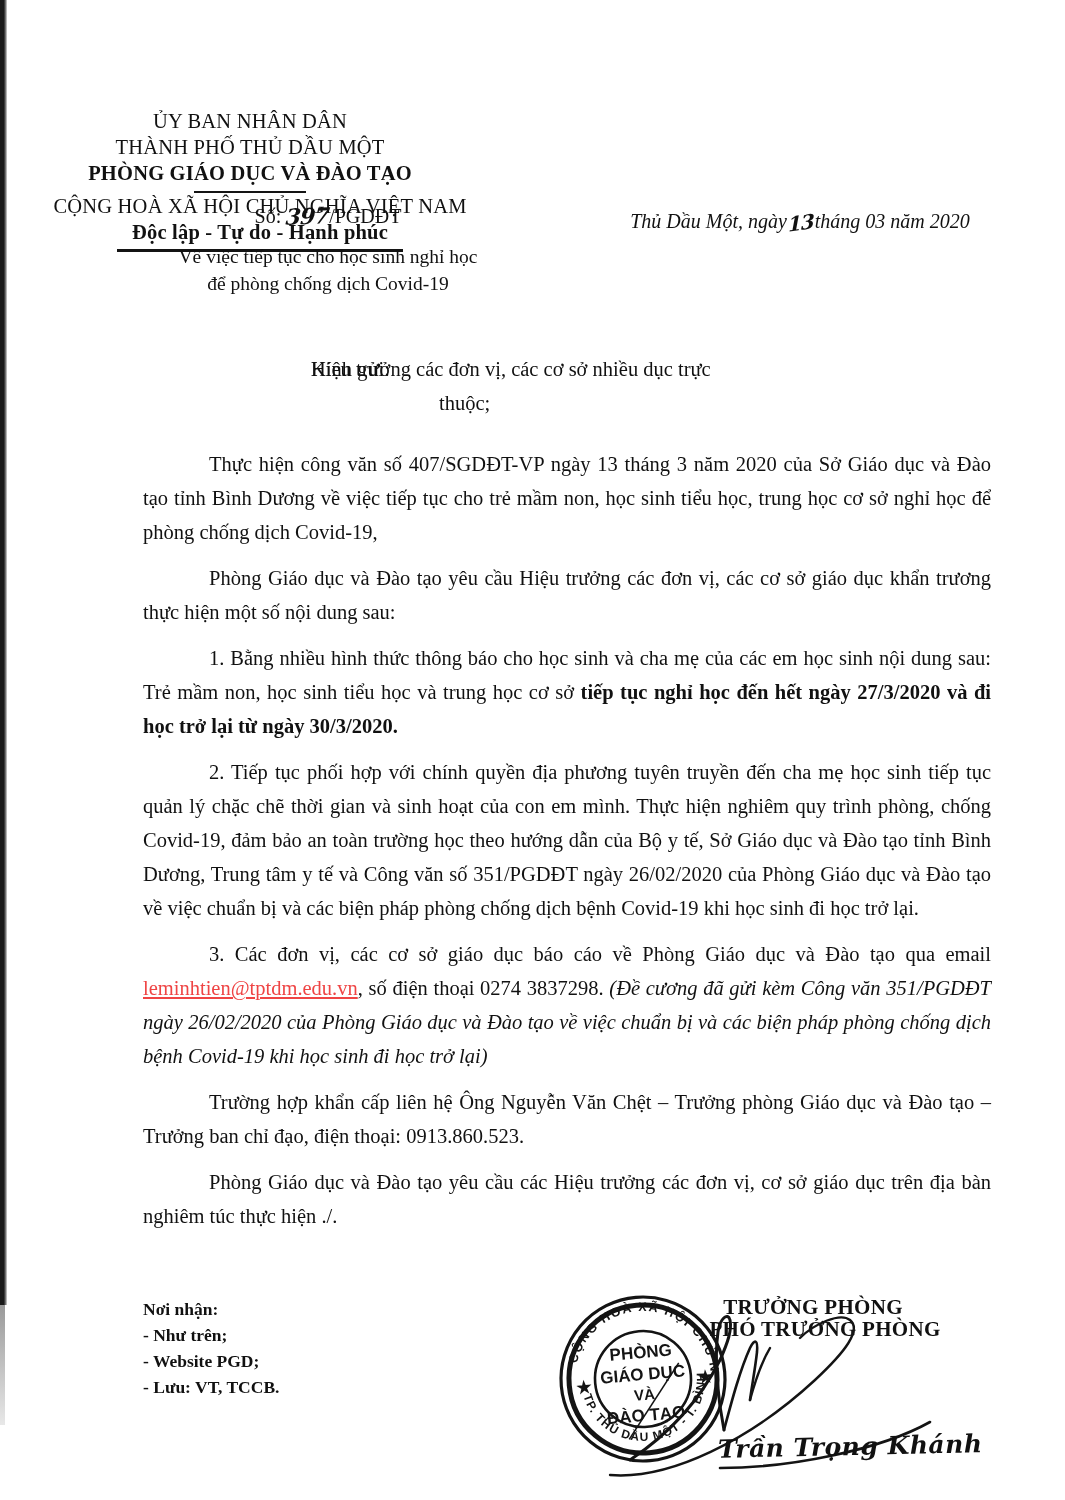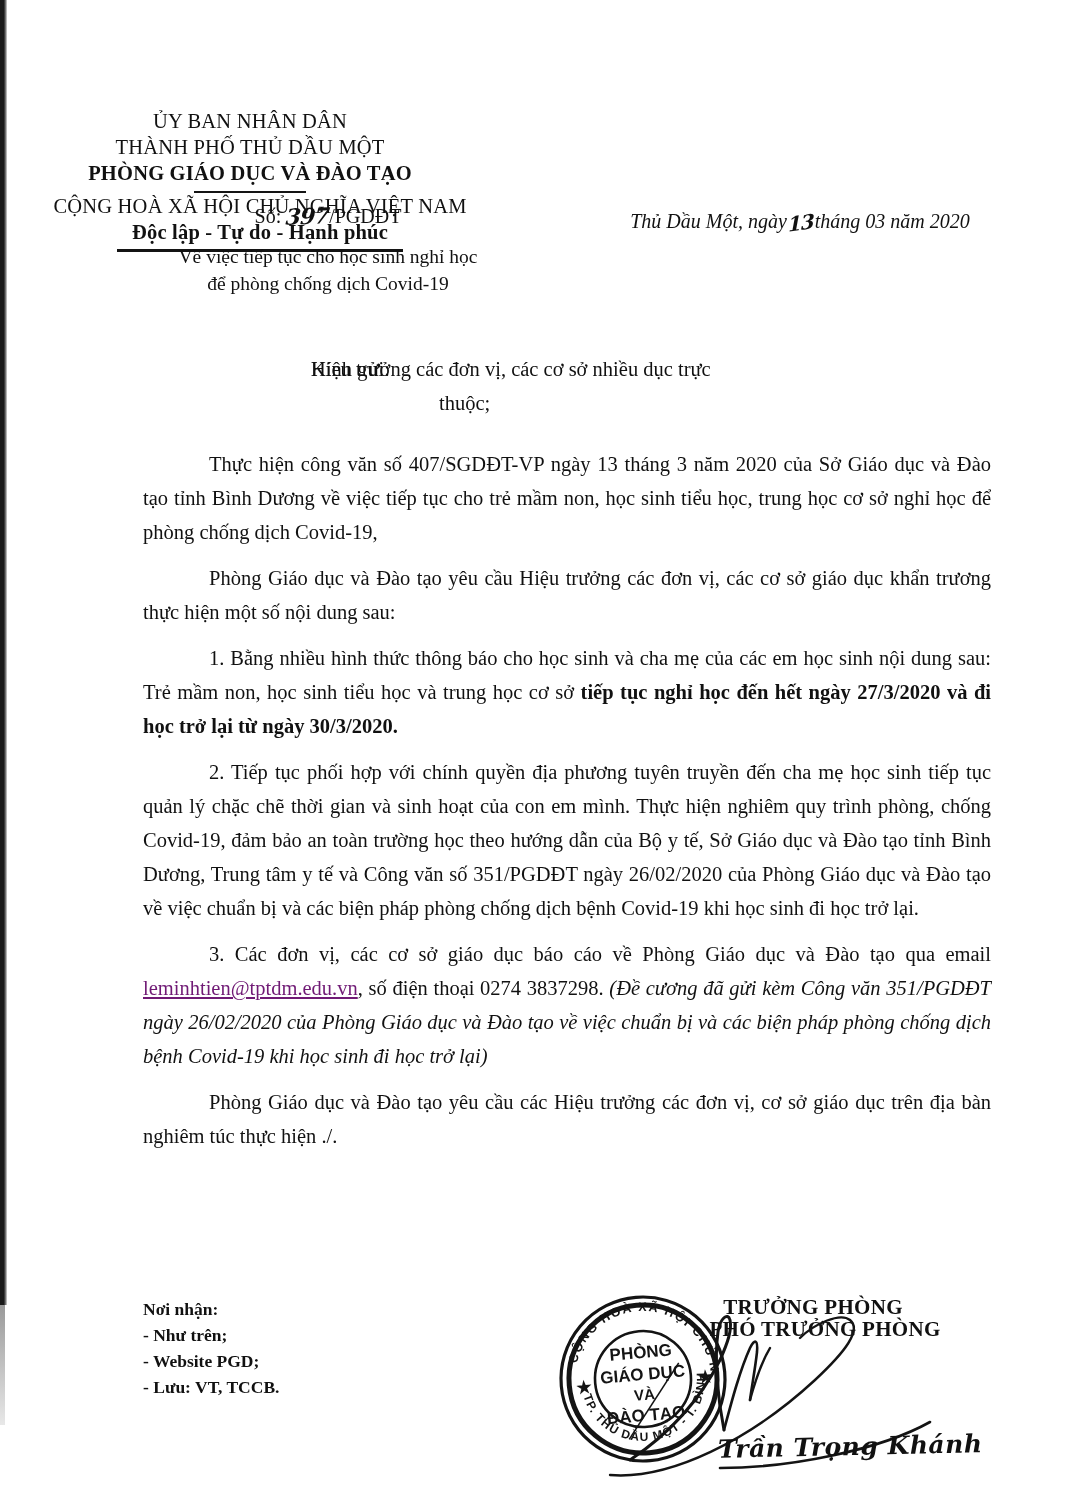--- a/index.html
+++ b/index.html
@@ -155,21 +155,21 @@
     text-align: justify;
   }
   .body-block p {
     margin: 0 0 12px 0;
     text-indent: 66px;
   }
   .body-block b { font-weight: bold; }
   .body-block i { font-style: italic; }
   .email-link {
     text-decoration: underline;
-    color: #701a75;
+    color: #ef4444;
   }
 
   
   .noinhan {
     position: absolute;
     left: 143px;
     top: 1296px;
     font-size: 17.5px;
     line-height: 26px;
     font-weight: bold;
@@ -281,20 +281,21 @@
     </div>
     <div class="kg-value2">thuộc;</div>
   </div>
 
   <div class="body-block" style="top:447px;">
     <p>Thực hiện công văn số 407/SGDĐT-VP ngày 13 tháng 3 năm 2020 của Sở Giáo dục và Đào tạo tỉnh Bình Dương về việc tiếp tục cho trẻ mầm non, học sinh tiểu học, trung học cơ sở nghỉ học để phòng chống dịch Covid-19,</p>
     <p>Phòng Giáo dục và Đào tạo yêu cầu Hiệu trưởng các đơn vị, các cơ sở giáo dục khẩn trương thực hiện một số nội dung sau:</p>
     <p><span>1. Bằng nhiều hình thức thông báo cho học sinh và cha mẹ của các em học sinh nội dung sau: Trẻ mầm non, học sinh tiểu học và trung học cơ sở </span><b>tiếp tục nghỉ học đến hết ngày 27/3/2020 và đi học trở lại từ ngày 30/3/2020.</b></p>
     <p>2. Tiếp tục phối hợp với chính quyền địa phương tuyên truyền đến cha mẹ học sinh tiếp tục quản lý chặc chẽ thời gian và sinh hoạt của con em mình. Thực hiện nghiêm quy trình phòng, chống Covid-19, đảm bảo an toàn trường học theo hướng dẫn của Bộ y tế, Sở Giáo dục và Đào tạo tỉnh Bình Dương, Trung tâm y tế và Công văn số 351/PGDĐT ngày 26/02/2020 của Phòng Giáo dục và Đào tạo về việc chuẩn bị và các biện pháp phòng chống dịch bệnh Covid-19 khi học sinh đi học trở lại.</p>
     <p><span>3. Các đơn vị, các cơ sở giáo dục báo cáo về Phòng Giáo dục và Đào tạo qua email </span><span class="email-link">leminhtien@tptdm.edu.vn</span><span>, số điện thoại 0274 3837298. </span><i>(Đề cương đã gửi kèm Công văn 351/PGDĐT ngày 26/02/2020 của Phòng Giáo dục và Đào tạo về việc chuẩn bị và các biện pháp phòng chống dịch bệnh Covid-19 khi học sinh đi học trở lại)</i></p>
+    <p>Trường hợp khẩn cấp liên hệ Ông Nguyễn Văn Chệt – Trưởng phòng Giáo dục và Đào tạo – Trưởng ban chỉ đạo, điện thoại: 0913.860.523.</p>
     <p>Phòng Giáo dục và Đào tạo yêu cầu các Hiệu trưởng các đơn vị, cơ sở giáo dục trên địa bàn nghiêm túc thực hiện ./.</p>
   </div>
 
   <div class="noinhan">
     <div class="title">Nơi nhận:</div>
     <ul>
       <li>- Như trên;</li>
       <li>- Website PGD;</li>
       <li>- Lưu: VT, TCCB.</li>
     </ul>

